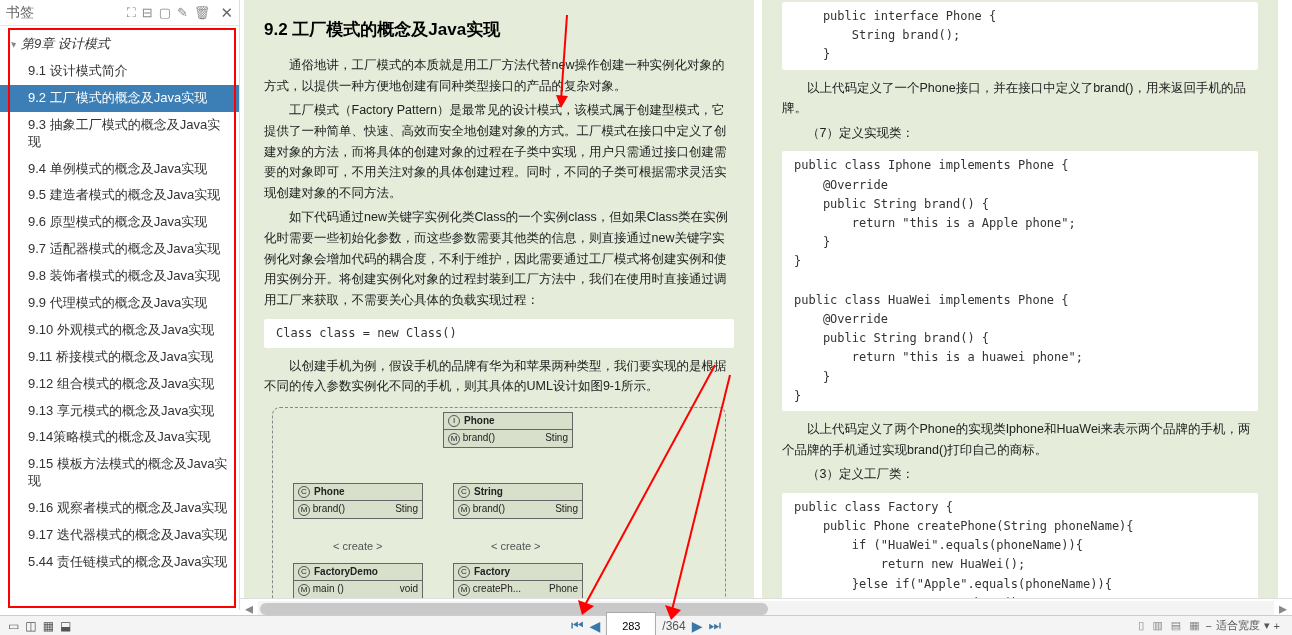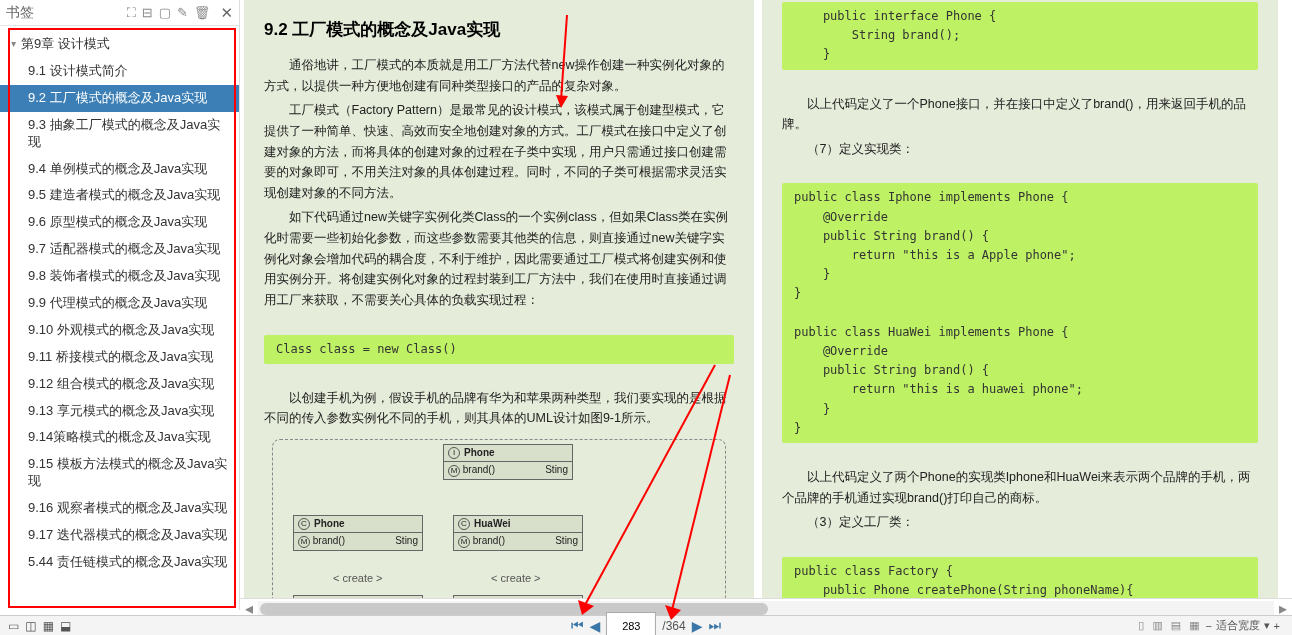--- a/index.html
+++ b/index.html
@@ -4,33 +4,33 @@
 <style>
 * { margin:0; padding:0; box-sizing:border-box; font-family:"Microsoft YaHei",sans-serif; }
 body { width:1292px; height:635px; background:#fff; position:relative; }
 .sidebar { position:absolute; left:0; top:0; width:240px; height:610px; border-right:1px solid #ddd; }
 .sb-head { height:26px; display:flex; align-items:center; padding:0 6px; border-bottom:1px solid #e5e5e5; color:#555; }
 .sb-title { font-size:14px; color:#666; }
 .sb-tools { margin-left:auto; display:flex; gap:6px; }
 .sb-tools span { font-size:13px; color:#888; cursor:pointer; }
 .sb-close { margin-left:10px; font-size:15px; color:#666; cursor:pointer; }
 .toc { padding:4px 0; }
-.toc-h { padding:5px 8px 5px 12px; font-size:13px; color:#333; cursor:pointer; }
+.toc-h { padding:5px 8px 5px 12px; font-size:13px; color:#333; cursor:pointer;font-style:italic; }
 .toc-h::before { content:"▸"; font-size:10px; margin-right:4px; color:#888; transform:rotate(90deg); display:inline-block;}
 .toc-i { padding:5px 8px 5px 28px; font-size:13px; color:#333; cursor:pointer; line-height:1.3; }
 .toc-i.sel { background:#3b7fb6; color:#fff; }
 .redbox1 { position:absolute; left:8px; top:28px; width:228px; height:580px; border:2px solid red; pointer-events:none; z-index:5;}
 .content { position:absolute; left:240px; top:0; right:0; height:598px; overflow:hidden; background:#fff; display:flex; }
 .page { background:#e5ecd9; margin:0 4px; padding:0; position:relative; }
 .page1 { width:510px; }
 .page2 { width:516px; }
 .p-body { padding:10px 20px; font-size:13px; color:#222; }
 h2.sect { font-size:17px; font-weight:bold; margin:8px 0 14px; color:#000;}
 .para { text-indent:2em; line-height:1.65; margin-bottom:4px; font-size:12.5px;}
-.code { background:#bef264; padding:5px 12px; margin:24px 0; font-family:Consolas,monospace; font-size:12px; line-height:1.6; color:#333; white-space:pre; border-radius:2px;}
+.code { background:#ffffff; padding:5px 12px; margin:8px 0; font-family:Consolas,monospace; font-size:12px; line-height:1.6; color:#333; white-space:pre; border-radius:2px;}
 .uml { border:1px dashed #888; border-radius:8px; margin:10px 8px; padding:14px; position:relative; height:210px;}
 .umlbox { position:absolute; border:1px solid #666; background:#d8e0cb; font-size:10px; text-align:center;}
 .umlbox .t { border-bottom:1px solid #666; padding:2px 4px; display:flex; align-items:center; gap:4px;}
 .umlbox .r { padding:2px 4px; display:flex; justify-content:space-between; gap:10px;}
 .circ { display:inline-block; width:12px; height:12px; border:1px solid #555; border-radius:50%; font-size:8px; line-height:10px;}
 .lbl { position:absolute; font-size:11px; color:#555;}
 .scrollh { position:absolute; left:240px; right:0; bottom:17px; height:20px; display:flex; align-items:center; border-top:1px solid #ddd;}
 .sh-track { flex:1; height:16px; background:#f4f4f4; position:relative;}
 .sh-thumb { position:absolute; left:2px; width:50%; height:12px; top:2px; background:#c9c9c9; border-radius:6px;}
 .sh-ar { width:18px; text-align:center; color:#888; cursor:pointer;}
@@ -110,21 +110,21 @@
               <b>Phone</b>
             </div>
             <div class="r">
               <span><span class="circ">M</span> <span>brand()</span></span>
               <span>Sting</span>
             </div>
           </div>
      <div class="umlbox" style="left:180px;top:75px;width:130px">
             <div class="t">
               <span class="circ">C</span>
-              <b>HuaWei</b>
+              <b>String</b>
             </div>
             <div class="r">
               <span><span class="circ">M</span> <span>brand()</span></span>
               <span>Sting</span>
             </div>
           </div>
      <div class="umlbox" style="left:20px;top:155px;width:130px">
             <div class="t">
               <span class="circ">C</span>
               <b>FactoryDemo</b>

